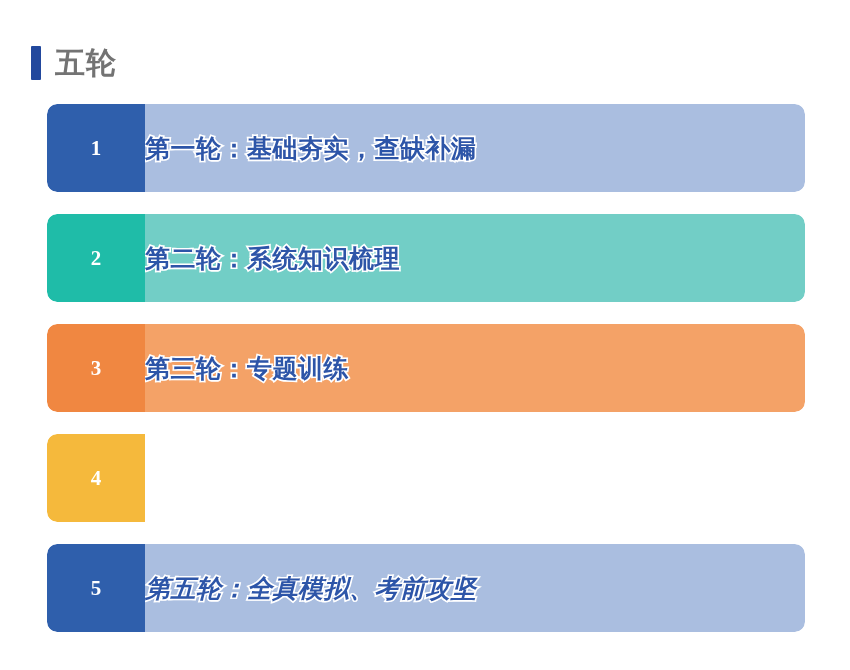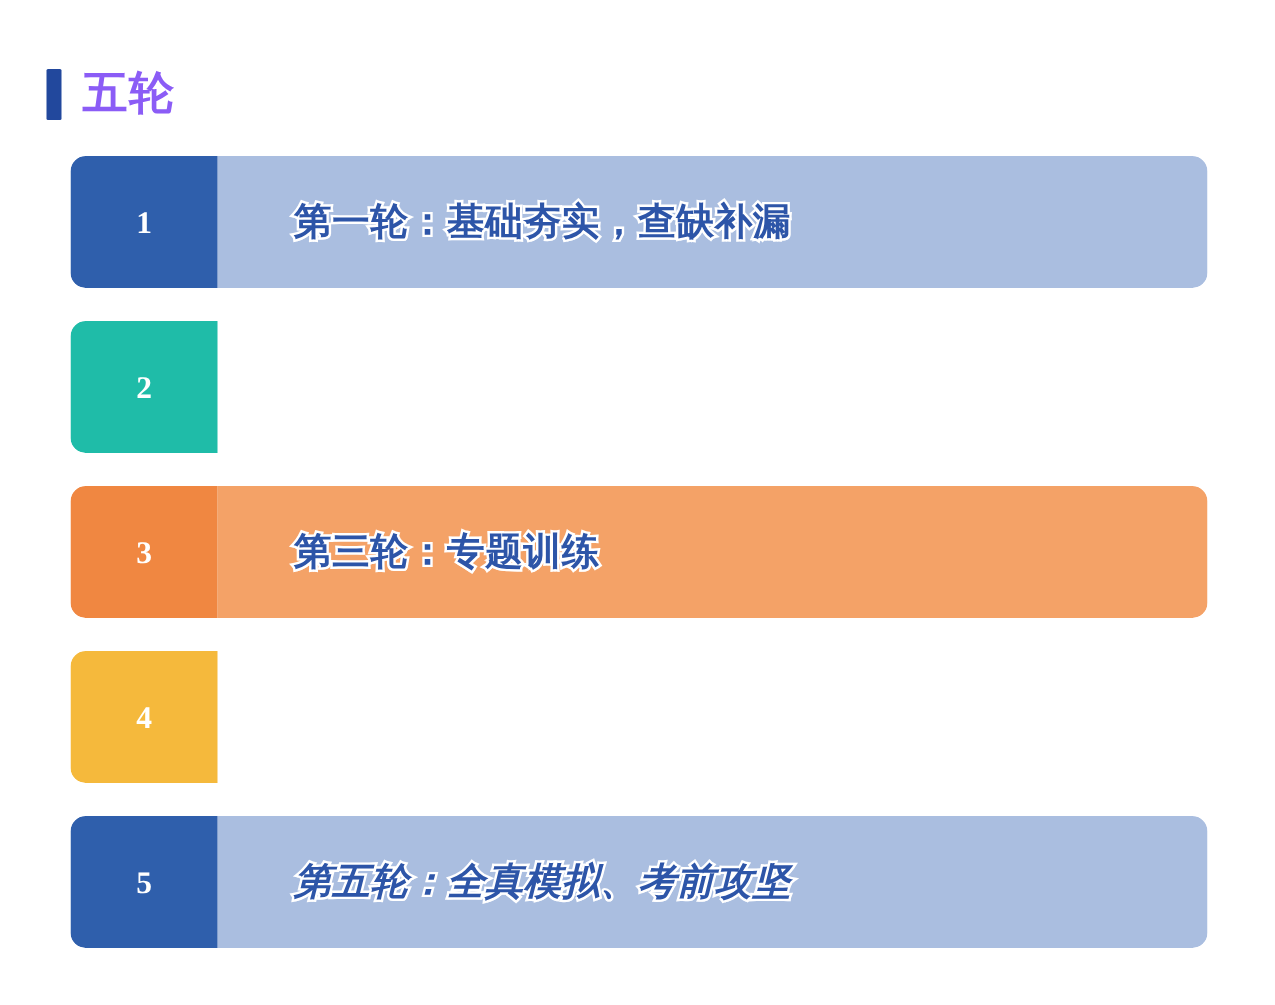--- a/index.html
+++ b/index.html
@@ -79,21 +79,20 @@
     font-size: 21px;
     font-weight: 700;
     line-height: 1;
     font-family: "Liberation Serif", "DejaVu Serif", serif;
   }
 
   .round-body {
     flex: 1 1 auto;
     display: flex;
     align-items: center;
-    padding-left: 51px;
     border-radius: 0 10px 10px 0;
   }
 
   .round-label {
     font-size: 25px;
     font-weight: 700;
     color: #2D55A8;
     letter-spacing: 0.5px;
     line-height: 1;
     white-space: nowrap;
@@ -104,37 +103,40 @@
       -1px  1px 0 rgba(255,255,255,0.85),
        1px -1px 0 rgba(255,255,255,0.85),
       -1px -1px 0 rgba(255,255,255,0.85);
   }
 </style>
 </head>
 <body>
 
 <div class="page-header">
   <div class="header-accent-bar" style="background: rgb(34, 72, 157);"></div>
-  <div class="header-title" style="color: #8b5cf6;">五轮</div>
+  <div class="header-title" style="color: #737373;">五轮</div>
 </div>
 
 <div class="rounds-list">
 
   <div class="round-row">
     <div class="round-badge" style="background: rgb(47, 95, 172);">
       <span class="round-badge-number" style="color: rgb(255, 255, 255);">1</span>
     </div>
     <div class="round-body" style="background: rgb(170, 190, 224);">
       <span class="round-label" style="color: rgb(45, 85, 168); -webkit-text-stroke: 3.2px rgb(255, 255, 255);">第一轮：基础夯实，查缺补漏</span>
     </div>
   </div>
 
   <div class="round-row">
     <div class="round-badge" style="background: rgb(31, 188, 168);">
       <span class="round-badge-number" style="color: rgb(255, 255, 255);">2</span>
+    </div>
+    <div class="round-body" style="background: rgb(114, 206, 198);">
+      <span class="round-label" style="color: rgb(45, 85, 168); -webkit-text-stroke: 3.2px rgb(255, 255, 255);">第二轮：系统知识梳理</span>
     </div>
   </div>
 
   <div class="round-row">
     <div class="round-badge" style="background: rgb(240, 135, 65);">
       <span class="round-badge-number" style="color: rgb(255, 255, 255);">3</span>
     </div>
     <div class="round-body" style="background: rgb(244, 162, 103);">
       <span class="round-label" style="color: rgb(45, 85, 168); -webkit-text-stroke: 3.2px rgb(255, 255, 255);">第三轮：专题训练</span>
     </div>

